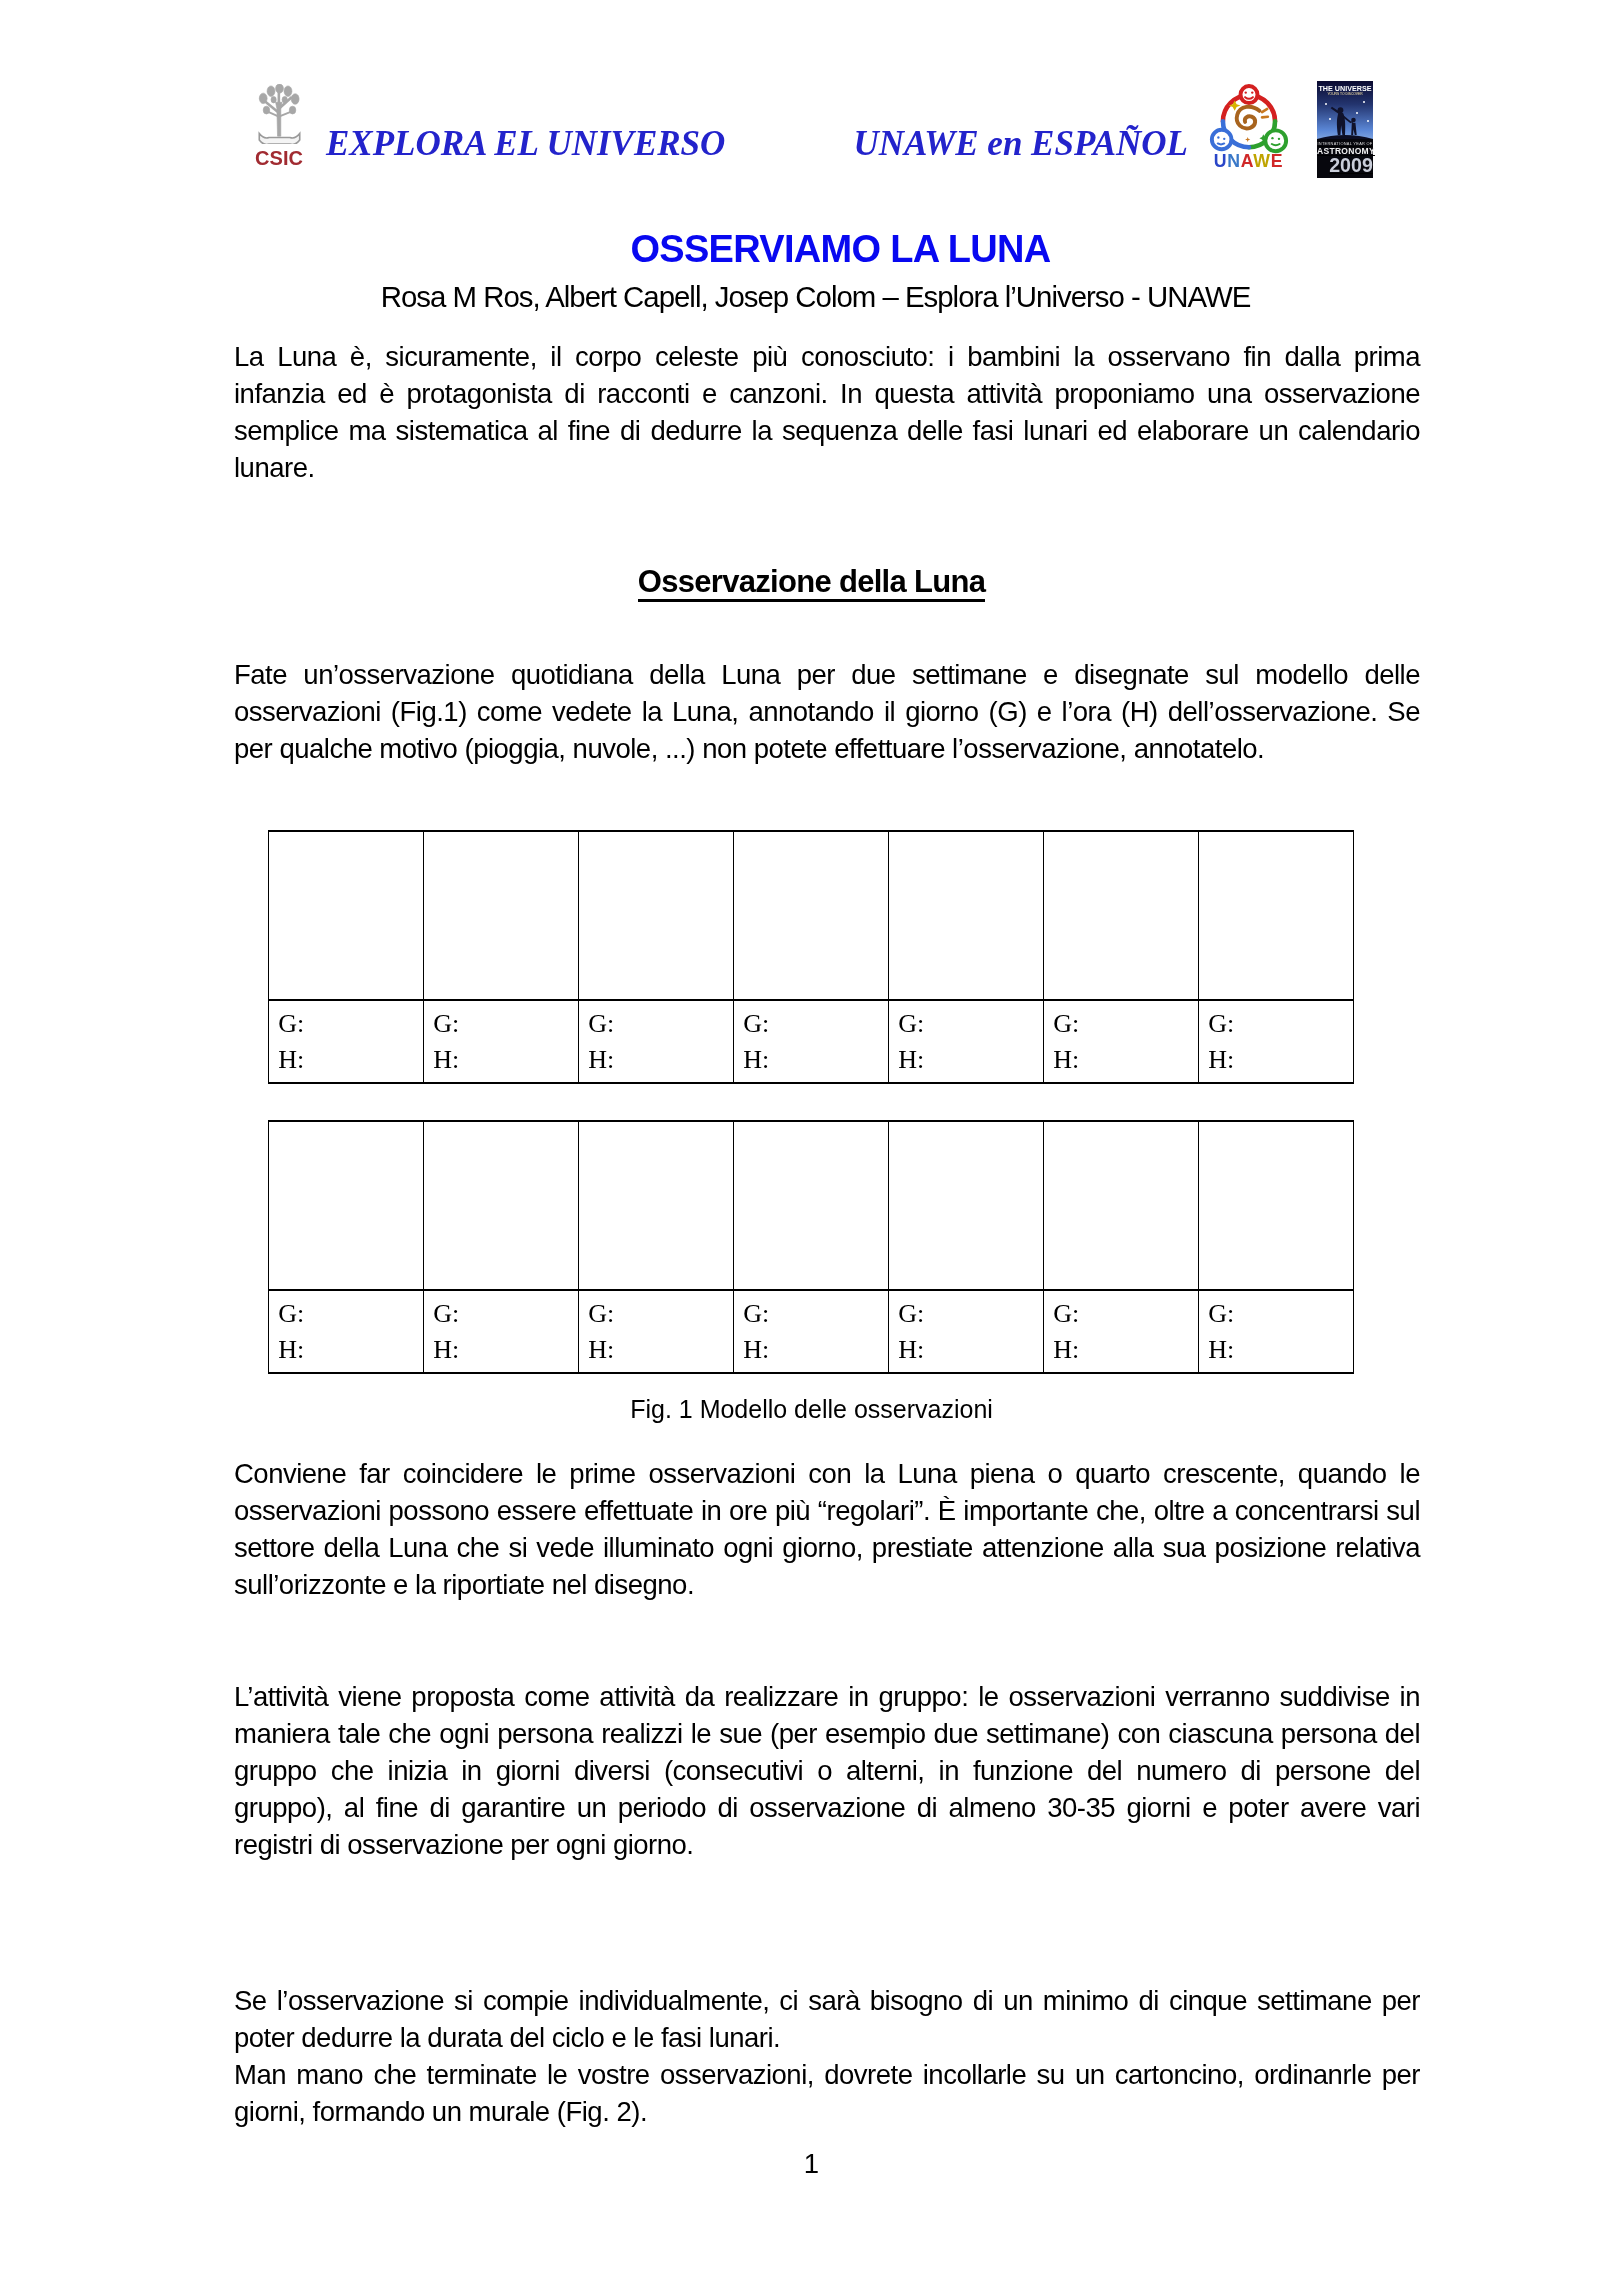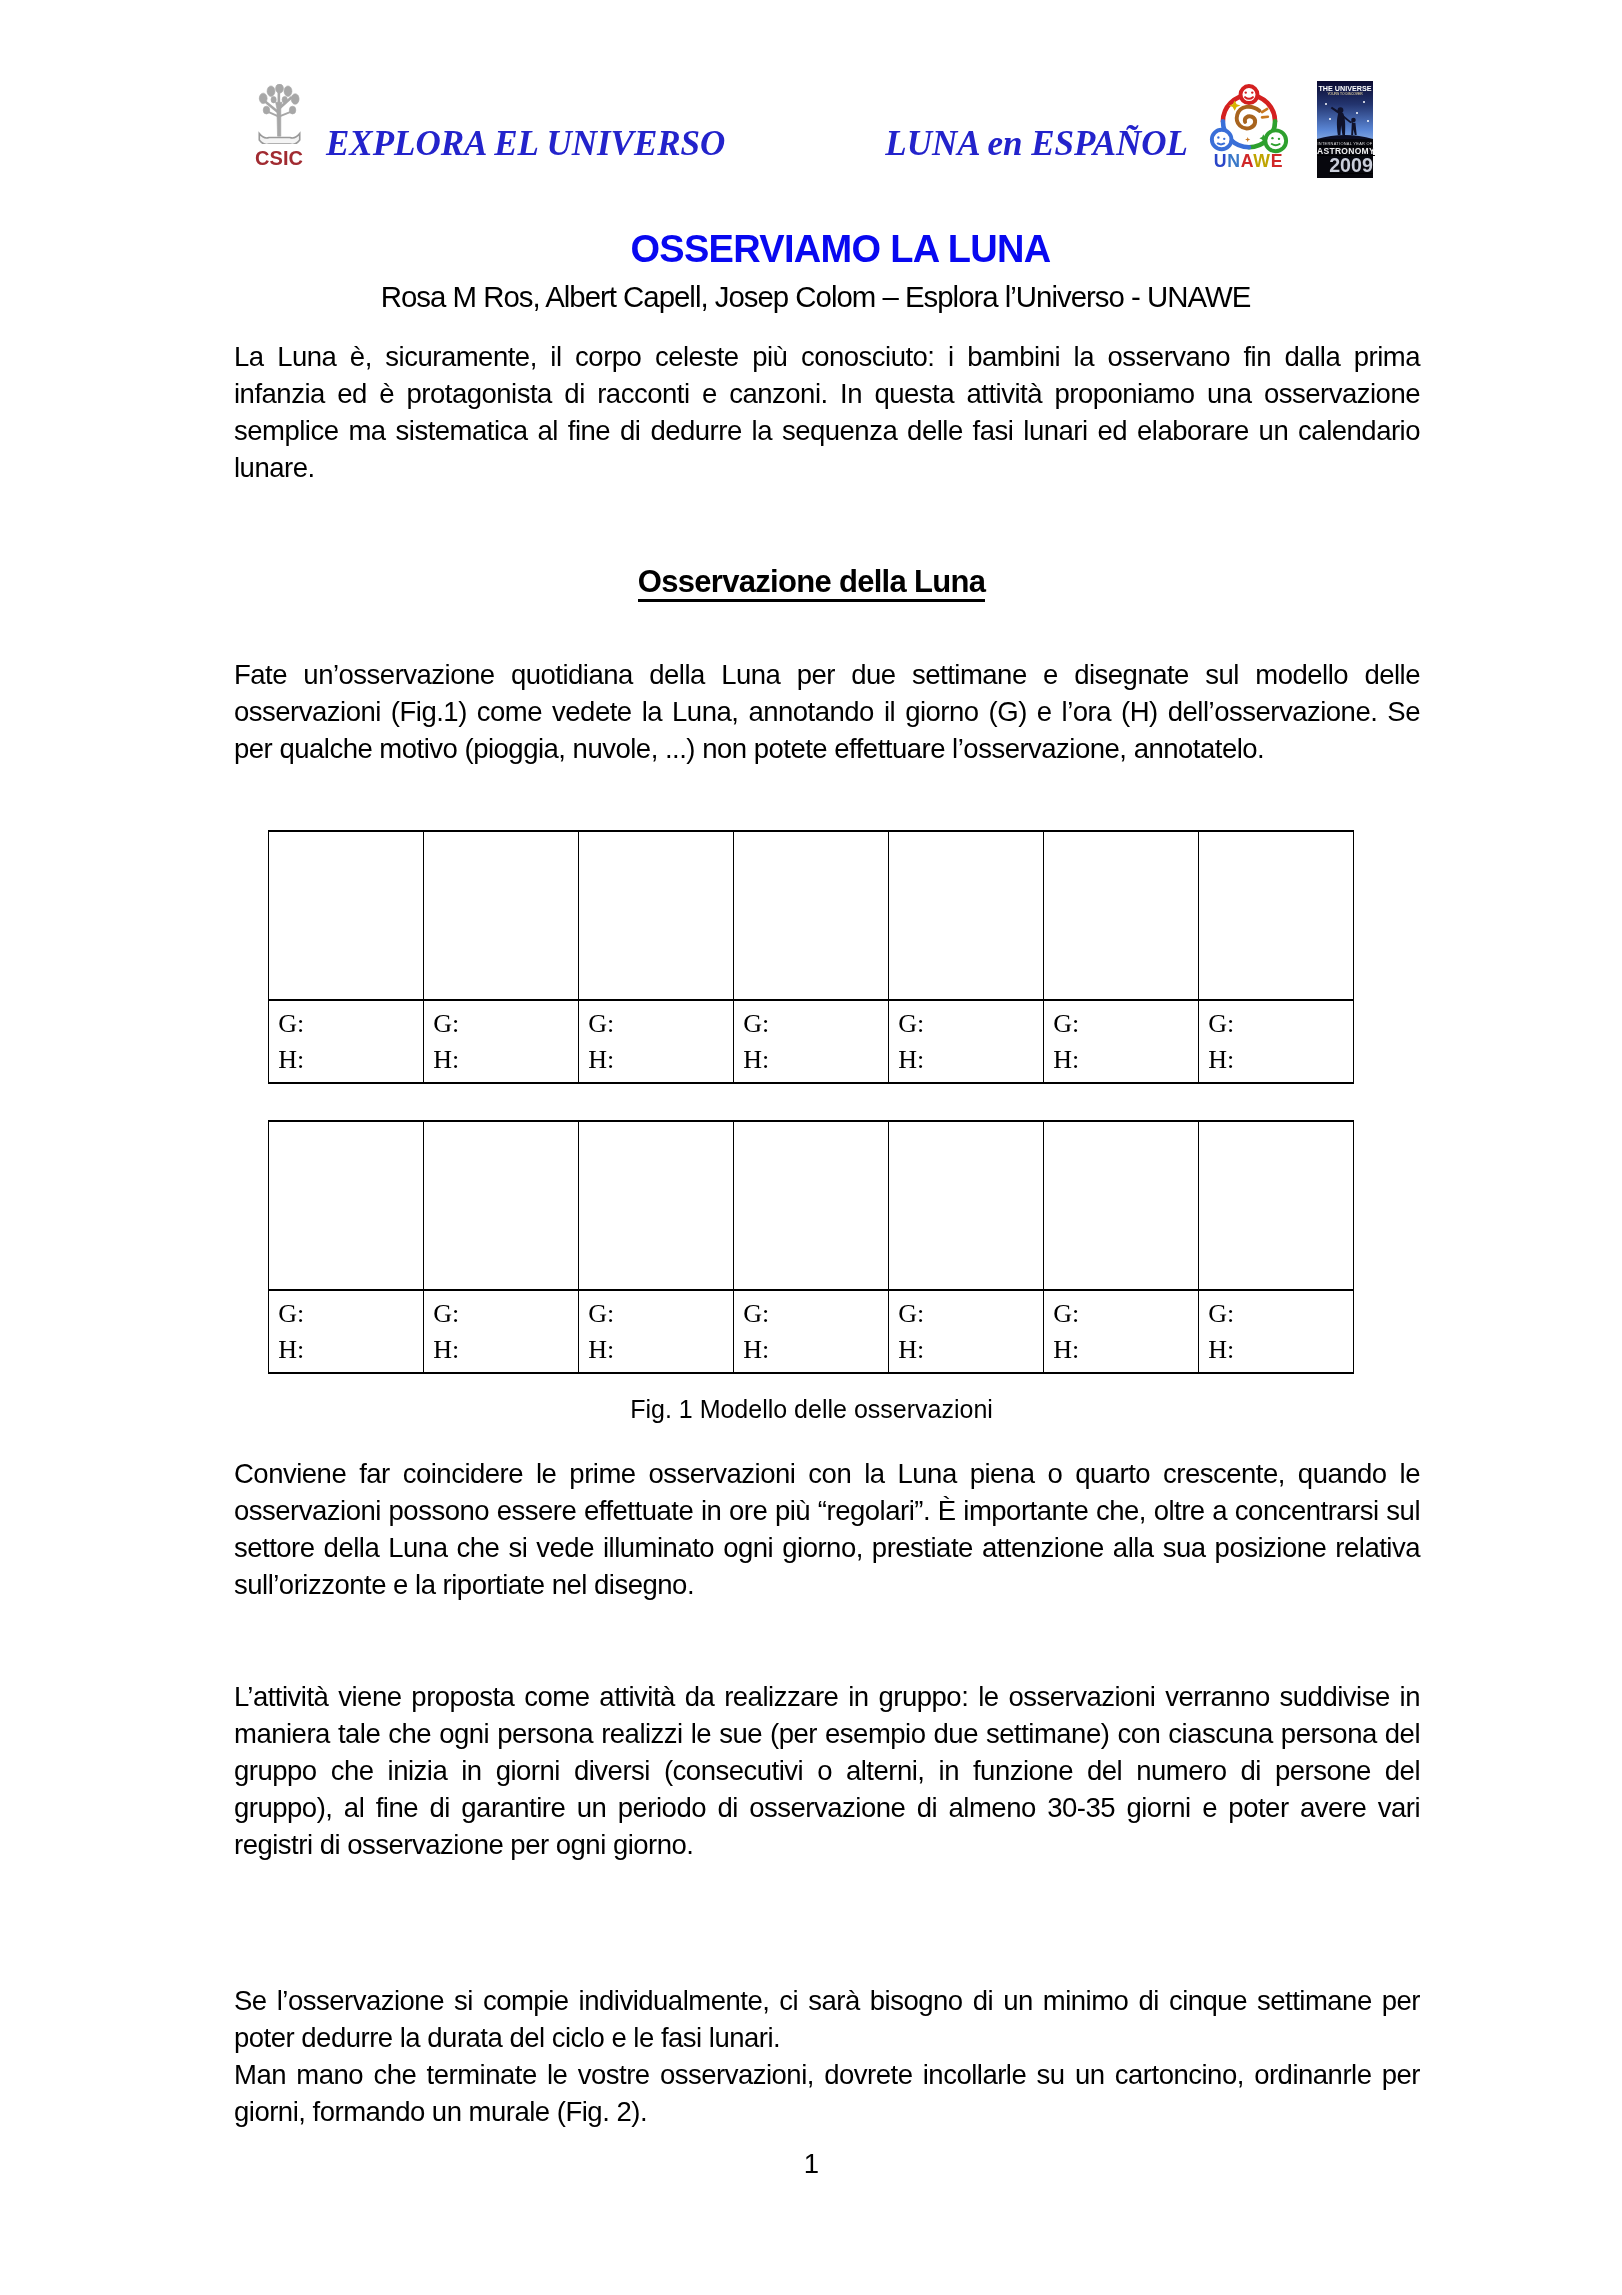--- a/index.html
+++ b/index.html
@@ -81,21 +81,21 @@
         <ellipse cx="30" cy="24" rx="4" ry="5"></ellipse>
         <ellipse cx="47" cy="24" rx="4" ry="5"></ellipse>
       </g>
       <path d="M8,76 q7,9 15,6 l32,0 q8,3 15,-6 l0,10 q-7,9 -15,6 l-32,0 q-8,3 -15,-6 Z" fill="#f4f4f4" stroke="#9a9a9a" stroke-width="2.5"></path>
     </svg>
     <div class="csic-label">CSIC</div>
   </div>
 
   <div class="script-titles">
     <span>EXPLORA EL UNIVERSO</span>
-    <span>LUNA en ESPAÑOL</span>
+    <span>UNAWE en ESPAÑOL</span>
   </div>
 
   <div class="unawe">
     <svg width="86" height="72" viewBox="0 0 132 110">
       <g fill="none" stroke-linecap="round">
         <path d="M26,60 A40,40 0 0 1 106,60" stroke="#d42020" stroke-width="7"></path>
         <path d="M106,60 A40,40 0 0 1 66,100" stroke="#2ea02e" stroke-width="7"></path>
         <path d="M66,100 A40,40 0 0 1 26,60" stroke="#3a6fd8" stroke-width="7"></path>
         <circle cx="66" cy="19" r="13" stroke="#d42020" stroke-width="6" fill="#fff"></circle>
         <circle cx="61" cy="16" r="1.8" fill="#d42020" stroke="none"></circle>

